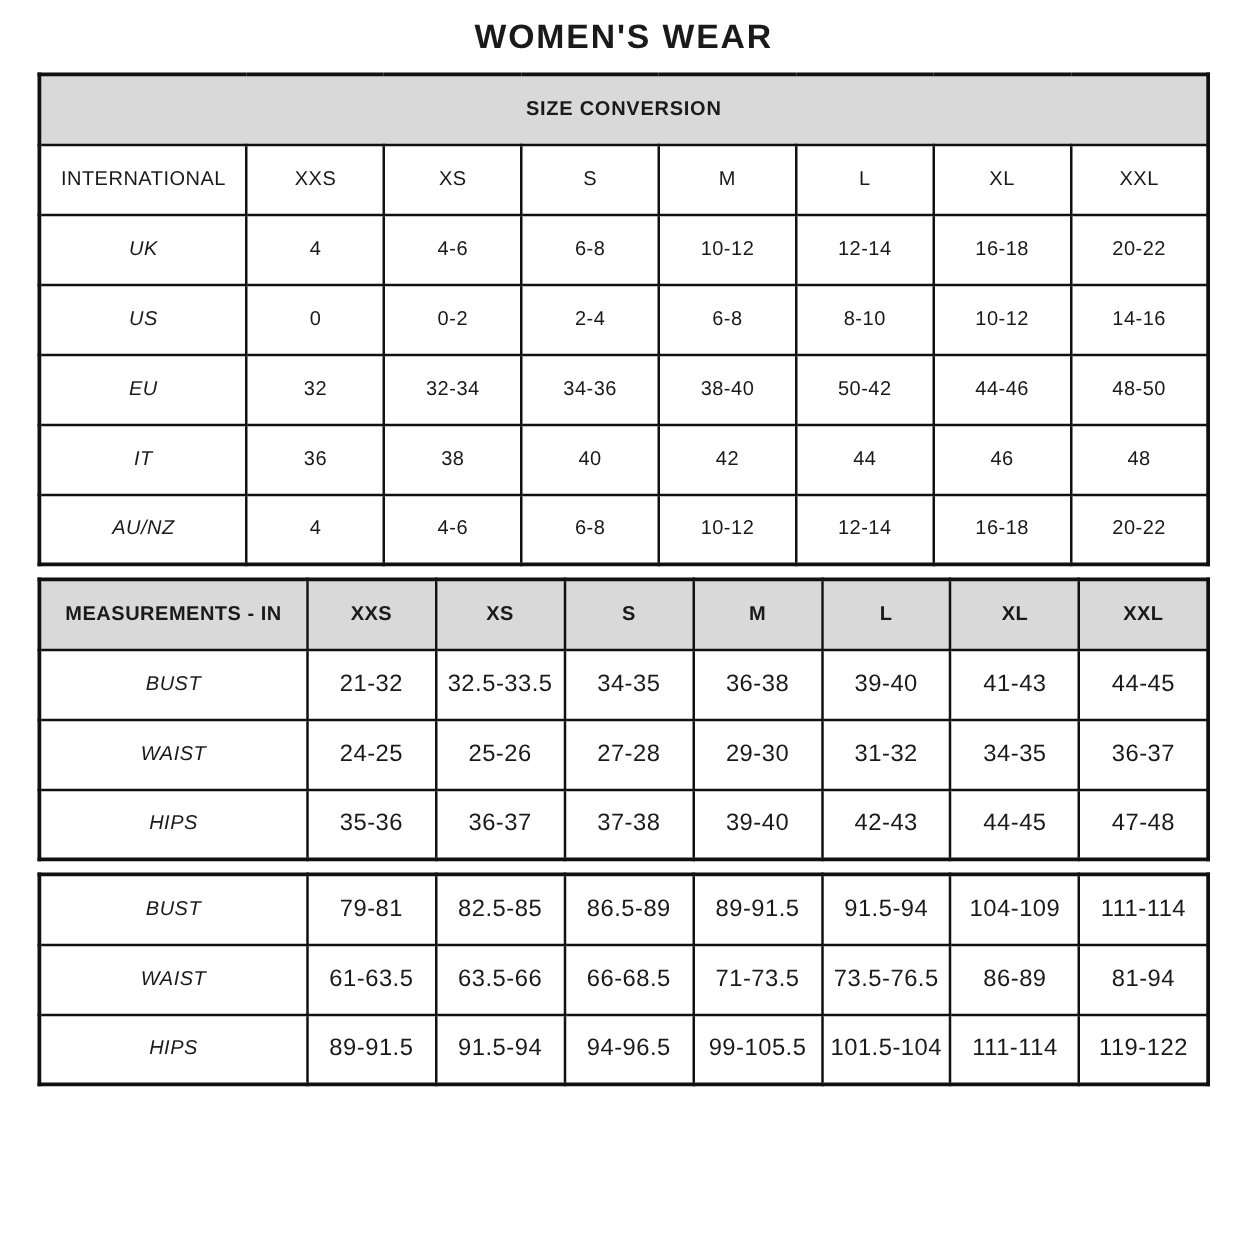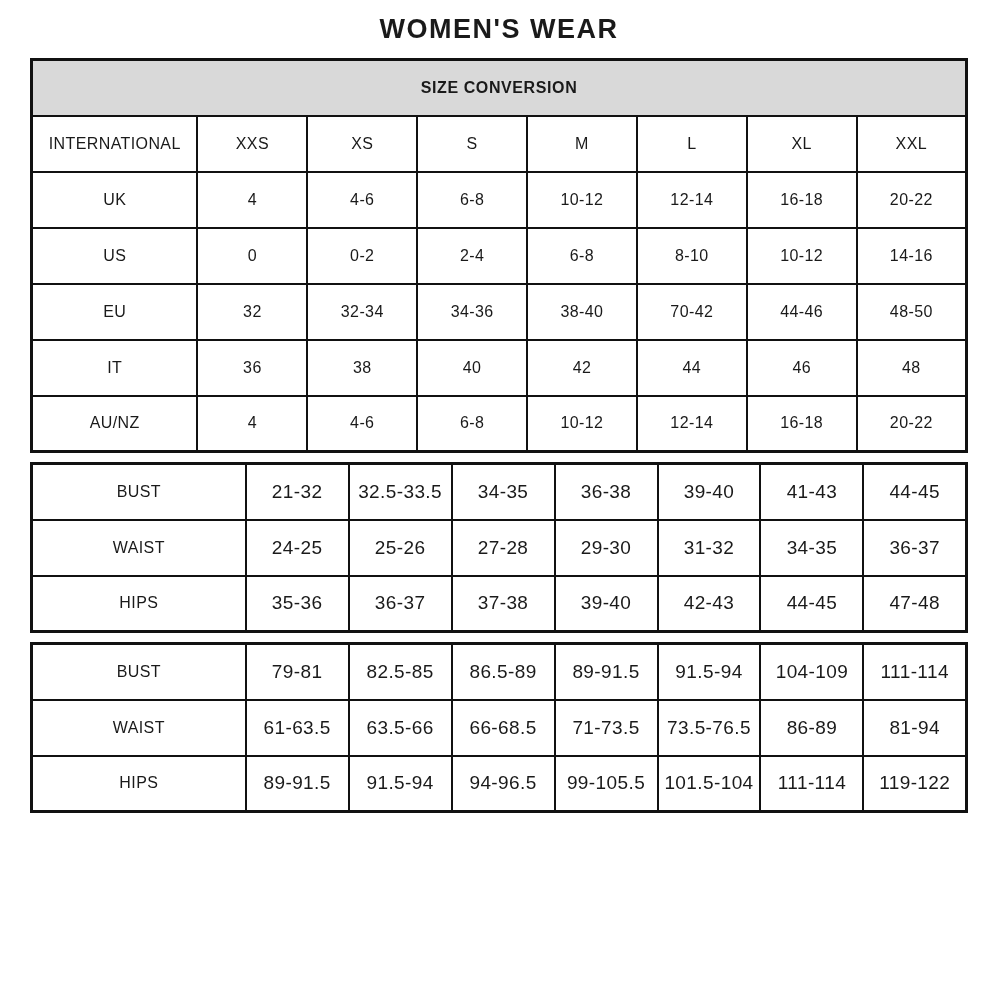--- a/index.html
+++ b/index.html
@@ -39,21 +39,21 @@
     overflow: hidden;
   }
   .banner {
     background: var(--header-bg);
     font-weight: 700;
     font-size: 16px;
     letter-spacing: 0.6px;
   }
   .hdr-plain th { background: var(--bg); font-weight: 400; font-size: 16px; }
   .hdr-gray  th { background: var(--header-bg); font-weight: 700; font-size: 16px; }
-  .row-label { background: var(--bg); font-weight: 400; font-size: 16px; }
+  .row-label { background: var(--bg); font-weight: 400; font-size: 16px; font-style: italic; }
   .tbl-conv td { font-size: 16px; font-weight: 400; }
   .tbl-meas td { font-size: 19px; font-weight: 400; }
   
   col.c1a { width: 17.75%; }
   col.c2a { width: 11.75%; }
   col.c1b { width: 22.9%; }
   col.c2b { width: 11.0143%; }
 </style>
 </head>
 <body>
@@ -100,21 +100,21 @@
           <td>8-10</td>
           <td>10-12</td>
           <td>14-16</td>
         </tr>
         <tr>
           <th class="row-label">EU</th>
           <td>32</td>
           <td>32-34</td>
           <td>34-36</td>
           <td>38-40</td>
-          <td>70-42</td>
+          <td>50-42</td>
           <td>44-46</td>
           <td>48-50</td>
         </tr>
         <tr>
           <th class="row-label">IT</th>
           <td>36</td>
           <td>38</td>
           <td>40</td>
           <td>42</td>
           <td>44</td>
@@ -133,20 +133,30 @@
         </tr>
       </tbody>
   </table>
 
   <table class="tbl tbl-meas">
     <colgroup>
         <col class="c1b">
         <col span="7" class="c2b">
       </colgroup>
     <tbody id="in-body">
+        <tr class="hdr-gray">
+          <th>MEASUREMENTS - IN</th>
+          <th>XXS</th>
+          <th>XS</th>
+          <th>S</th>
+          <th>M</th>
+          <th>L</th>
+          <th>XL</th>
+          <th>XXL</th>
+        </tr>
         <tr>
           <th class="row-label">BUST</th>
           <td>21-32</td>
           <td>32.5-33.5</td>
           <td>34-35</td>
           <td>36-38</td>
           <td>39-40</td>
           <td>41-43</td>
           <td>44-45</td>
         </tr>

